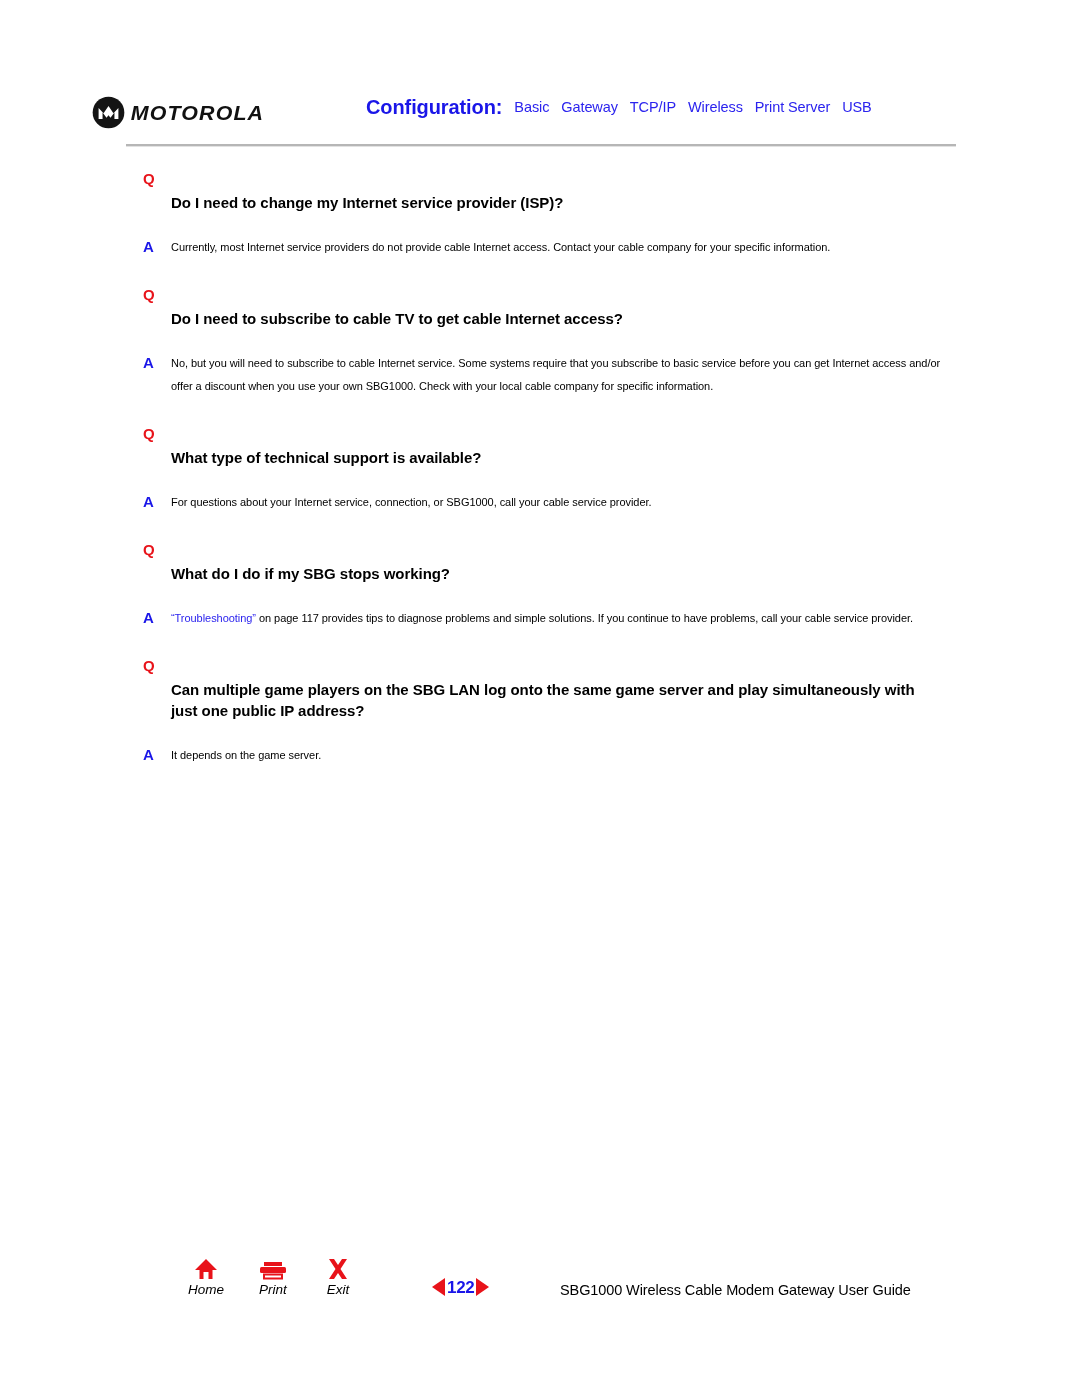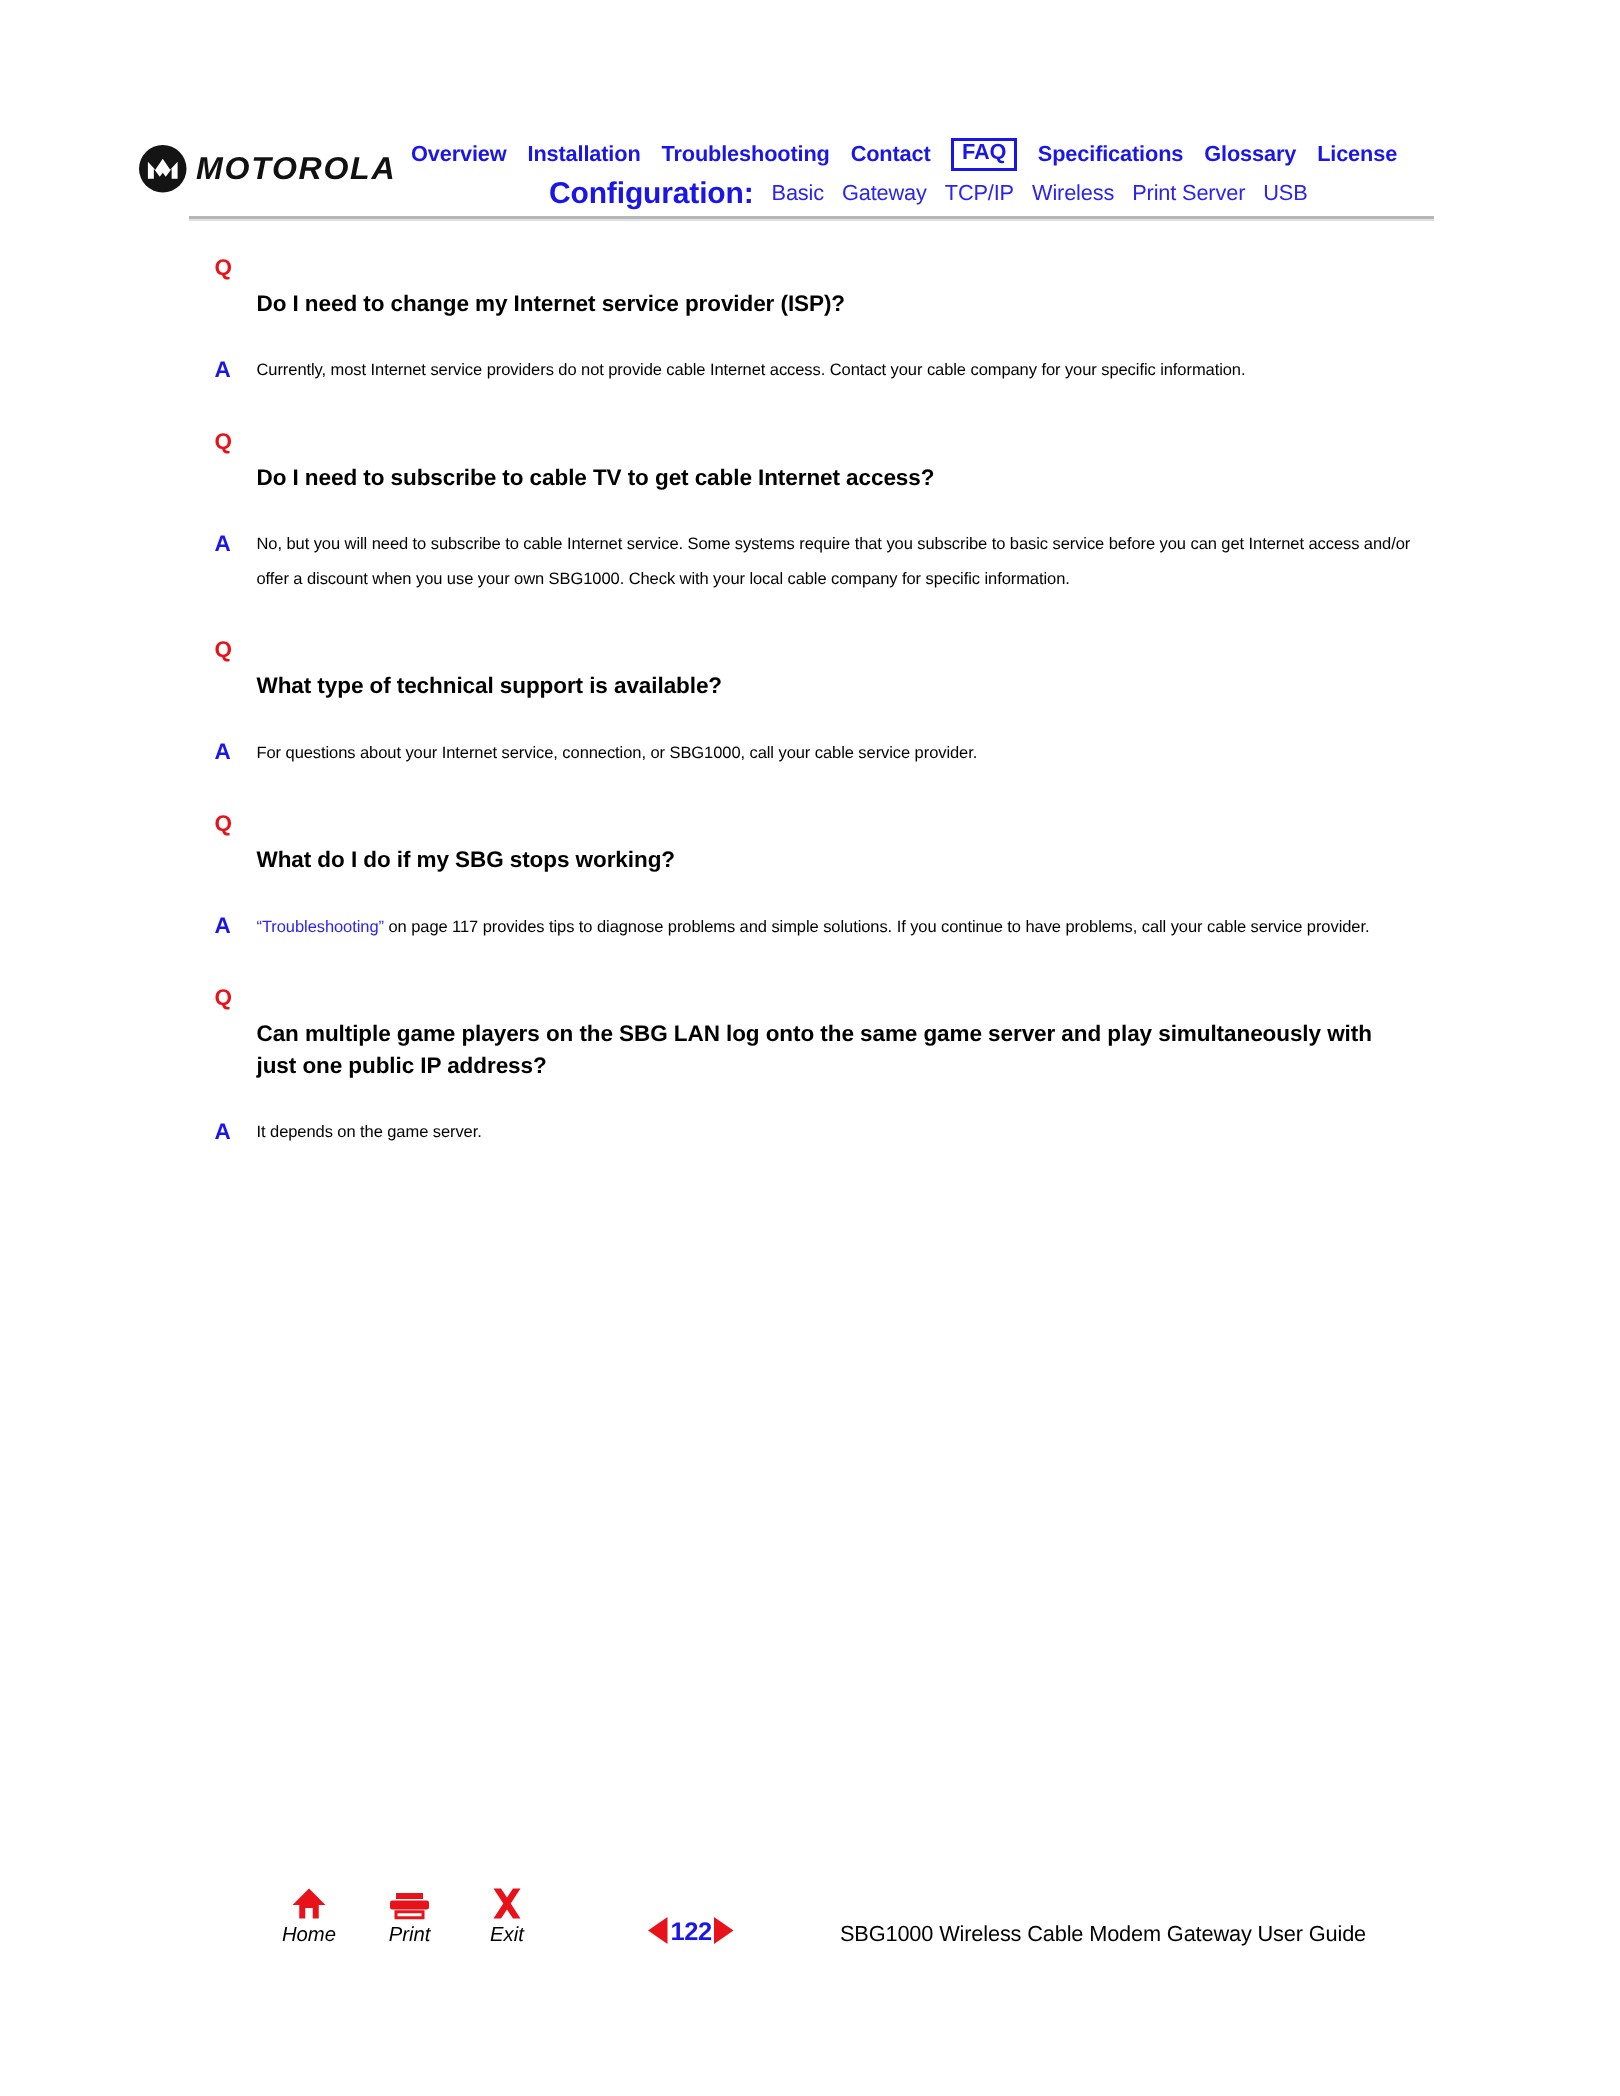--- a/index.html
+++ b/index.html
@@ -225,30 +225,20 @@
 
   <div class="logo-wrap">
     <svg class="logo-mark" viewBox="0 0 100 100">
       <circle cx="50" cy="50" r="48" fill="#141414"></circle>
       <path d="M20 70 L20 36 L35 52 L50 30 L65 52 L80 36 L80 70 L68 70 L68 50 L56 66 L50 58 L44 66 L32 50 L32 70 Z" fill="#ffffff"></path>
     </svg>
     <span class="logo-word">MOTOROLA</span>
   </div>
 
   <div class="nav-block">
-    <div class="nav-row nav-row-1">
-      <span class="nav-link">Overview</span>
-      <span class="nav-link">Installation</span>
-      <span class="nav-link">Troubleshooting</span>
-      <span class="nav-link">Contact</span>
-      <span class="nav-link boxed">FAQ</span>
-      <span class="nav-link">Specifications</span>
-      <span class="nav-link">Glossary</span>
-      <span class="nav-link">License</span>
-    </div>
     <div class="nav-row nav-row-2">
       <span class="nav-sub-label">Configuration:</span>
       <span class="nav-sub-link">Basic</span>
       <span class="nav-sub-link">Gateway</span>
       <span class="nav-sub-link">TCP/IP</span>
       <span class="nav-sub-link">Wireless</span>
       <span class="nav-sub-link">Print Server</span>
       <span class="nav-sub-link">USB</span>
     </div>
   </div>

